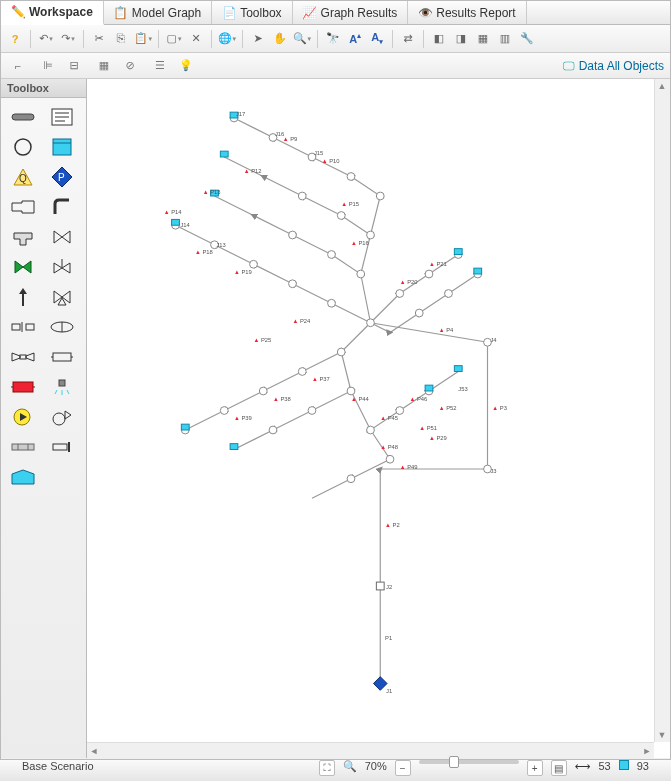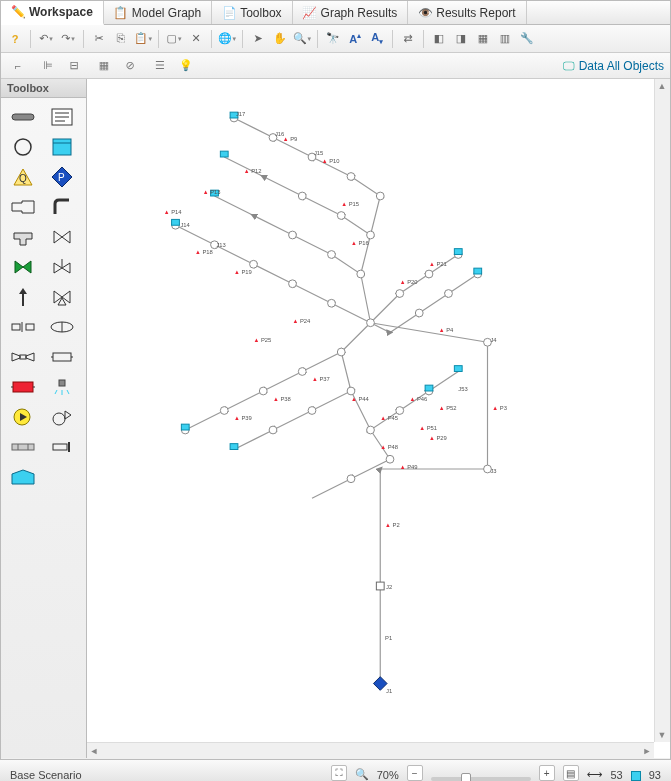--- a/index.html
+++ b/index.html
@@ -20,21 +20,21 @@
 .toolbox { width: 86px; background: linear-gradient(#f7f7f7,#ececec); border-right: 1px solid #bbb; }
 .toolbox-title { background: linear-gradient(#e8e8e8,#d8d8d8); padding: 3px 6px; font-weight:bold; color:#555; border-bottom:1px solid #bbb; font-size:11px; }
 .tool-grid { display:grid; grid-template-columns: 1fr 1fr; gap:4px; padding:6px; }
 .tool-cell { width:32px; height:26px; display:flex; align-items:center; justify-content:center; cursor:pointer; border-radius:2px; }
 .canvas-wrap { flex:1; position:relative; background:#fff; }
 .canvas { position:absolute; inset:0 16px 16px 0; overflow:hidden; }
 .hscroll { position:absolute; bottom:0; left:0; right:16px; height:16px; background:#f0f0f0; border-top:1px solid #ddd; display:flex; align-items:center; }
 .vscroll { position:absolute; top:0; right:0; bottom:16px; width:16px; background:#f0f0f0; border-left:1px solid #ddd; }
 .hscroll .arrow, .vscroll .arrow { width:14px; height:14px; display:flex; align-items:center; justify-content:center; color:#888; font-size:9px; cursor:pointer; }
 .hscroll .track { flex:1; height:10px; }
-.statusbar { position:absolute; bottom:0; left:0; right:0; height:22px; background: linear-gradient(#fafafa,#e5e5e5); border-top:1px solid #bbb; display:flex; align-items:flex-end; padding:0 10px; gap:8px; font-size:11px; color:#444; }
+.statusbar { position:absolute; bottom:0; left:0; right:0; height:22px; background: linear-gradient(#fafafa,#e5e5e5); border-top:1px solid #bbb; display:flex; align-items:flex-start; padding:0 22px; gap:8px; font-size:11px; color:#444; }
 .statusbar .spacer { flex:1; }
 .zoom-slider { width:100px; height:4px; background:#ccc; border-radius:2px; position:relative; }
 .zoom-slider .thumb { position:absolute; top:-4px; left:30%; width:10px; height:12px; background:#fff; border:1px solid #999; border-radius:2px; }
 .sb-btn { width:16px; height:16px; display:flex; align-items:center; justify-content:center; border:1px solid #bbb; background:#fff; border-radius:2px; cursor:pointer; font-size:10px; color:#555; }
 svg.net { width:100%; height:100%; }
 .lbl { font-size:6px; fill:#555; }
 .warn { fill:#e23; }
 </style>
 </head>
 <body>

